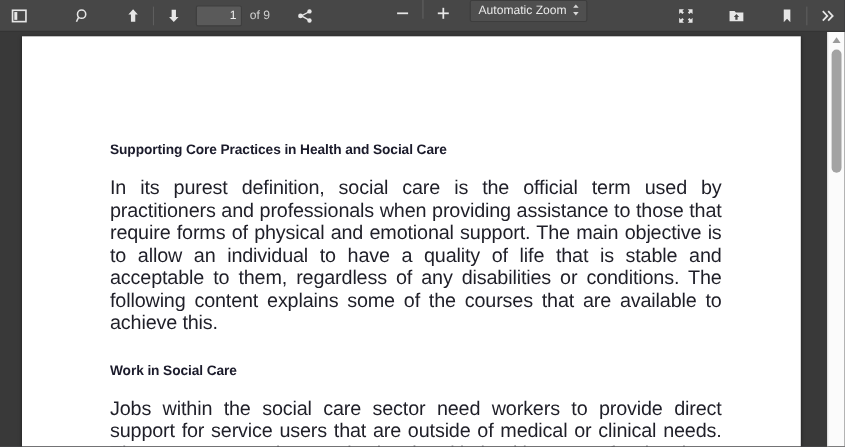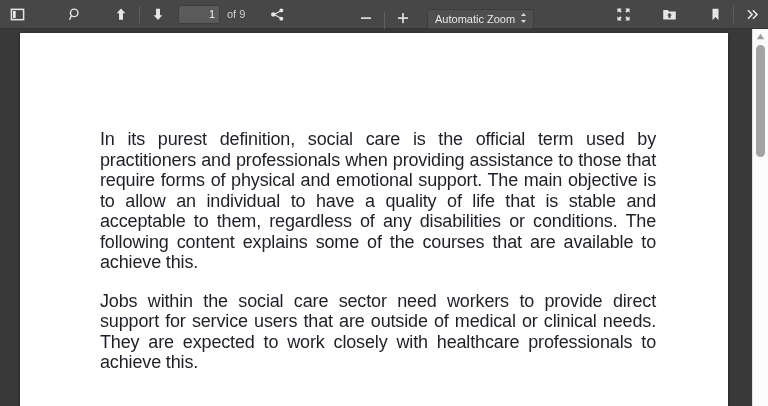--- a/index.html
+++ b/index.html
@@ -37,21 +37,21 @@
     align-items: center;
     height: 29px;
     padding-left: 3px;
   }
   .tb-mid {
     position: absolute;
     left: 352px;
     top: 0;
     height: 29px;
     display: flex;
-    align-items: flex-end;
+    align-items: flex-start;
   }
   .tb-right {
     position: absolute;
     right: 2px;
     top: 0;
     height: 29px;
     display: flex;
     align-items: center;
   }
 
@@ -350,24 +350,26 @@
           </svg>
         </span>
       </button>
     </div>
   </div>
 
   <div class="viewer">
     <div class="page">
       <div class="page-content">
 
+        <h2 class="doc-h">Supporting Core Practices in Health and Social Care</h2>
 
         <p class="doc-p">In its purest definition, social care is the official term used by practitioners and professionals when providing assistance to those that require forms of physical and emotional support. The main objective is to allow an individual to have a quality of life that is stable and acceptable to them, regardless of any disabilities or conditions. The following content explains some of the courses that are available to achieve this.</p>
 
 
+        <h2 class="doc-h second">Work in Social Care</h2>
 
         <p class="doc-p">Jobs within the social care sector need workers to provide direct support for service users that are outside of medical or clinical needs. They are expected to work closely with healthcare professionals to achieve this.</p>
 
       </div>
     </div>
   </div>
 
   <div class="scrollbar">
     <div class="sb-up">
       <svg width="9" height="7" viewBox="0 0 9 7">

